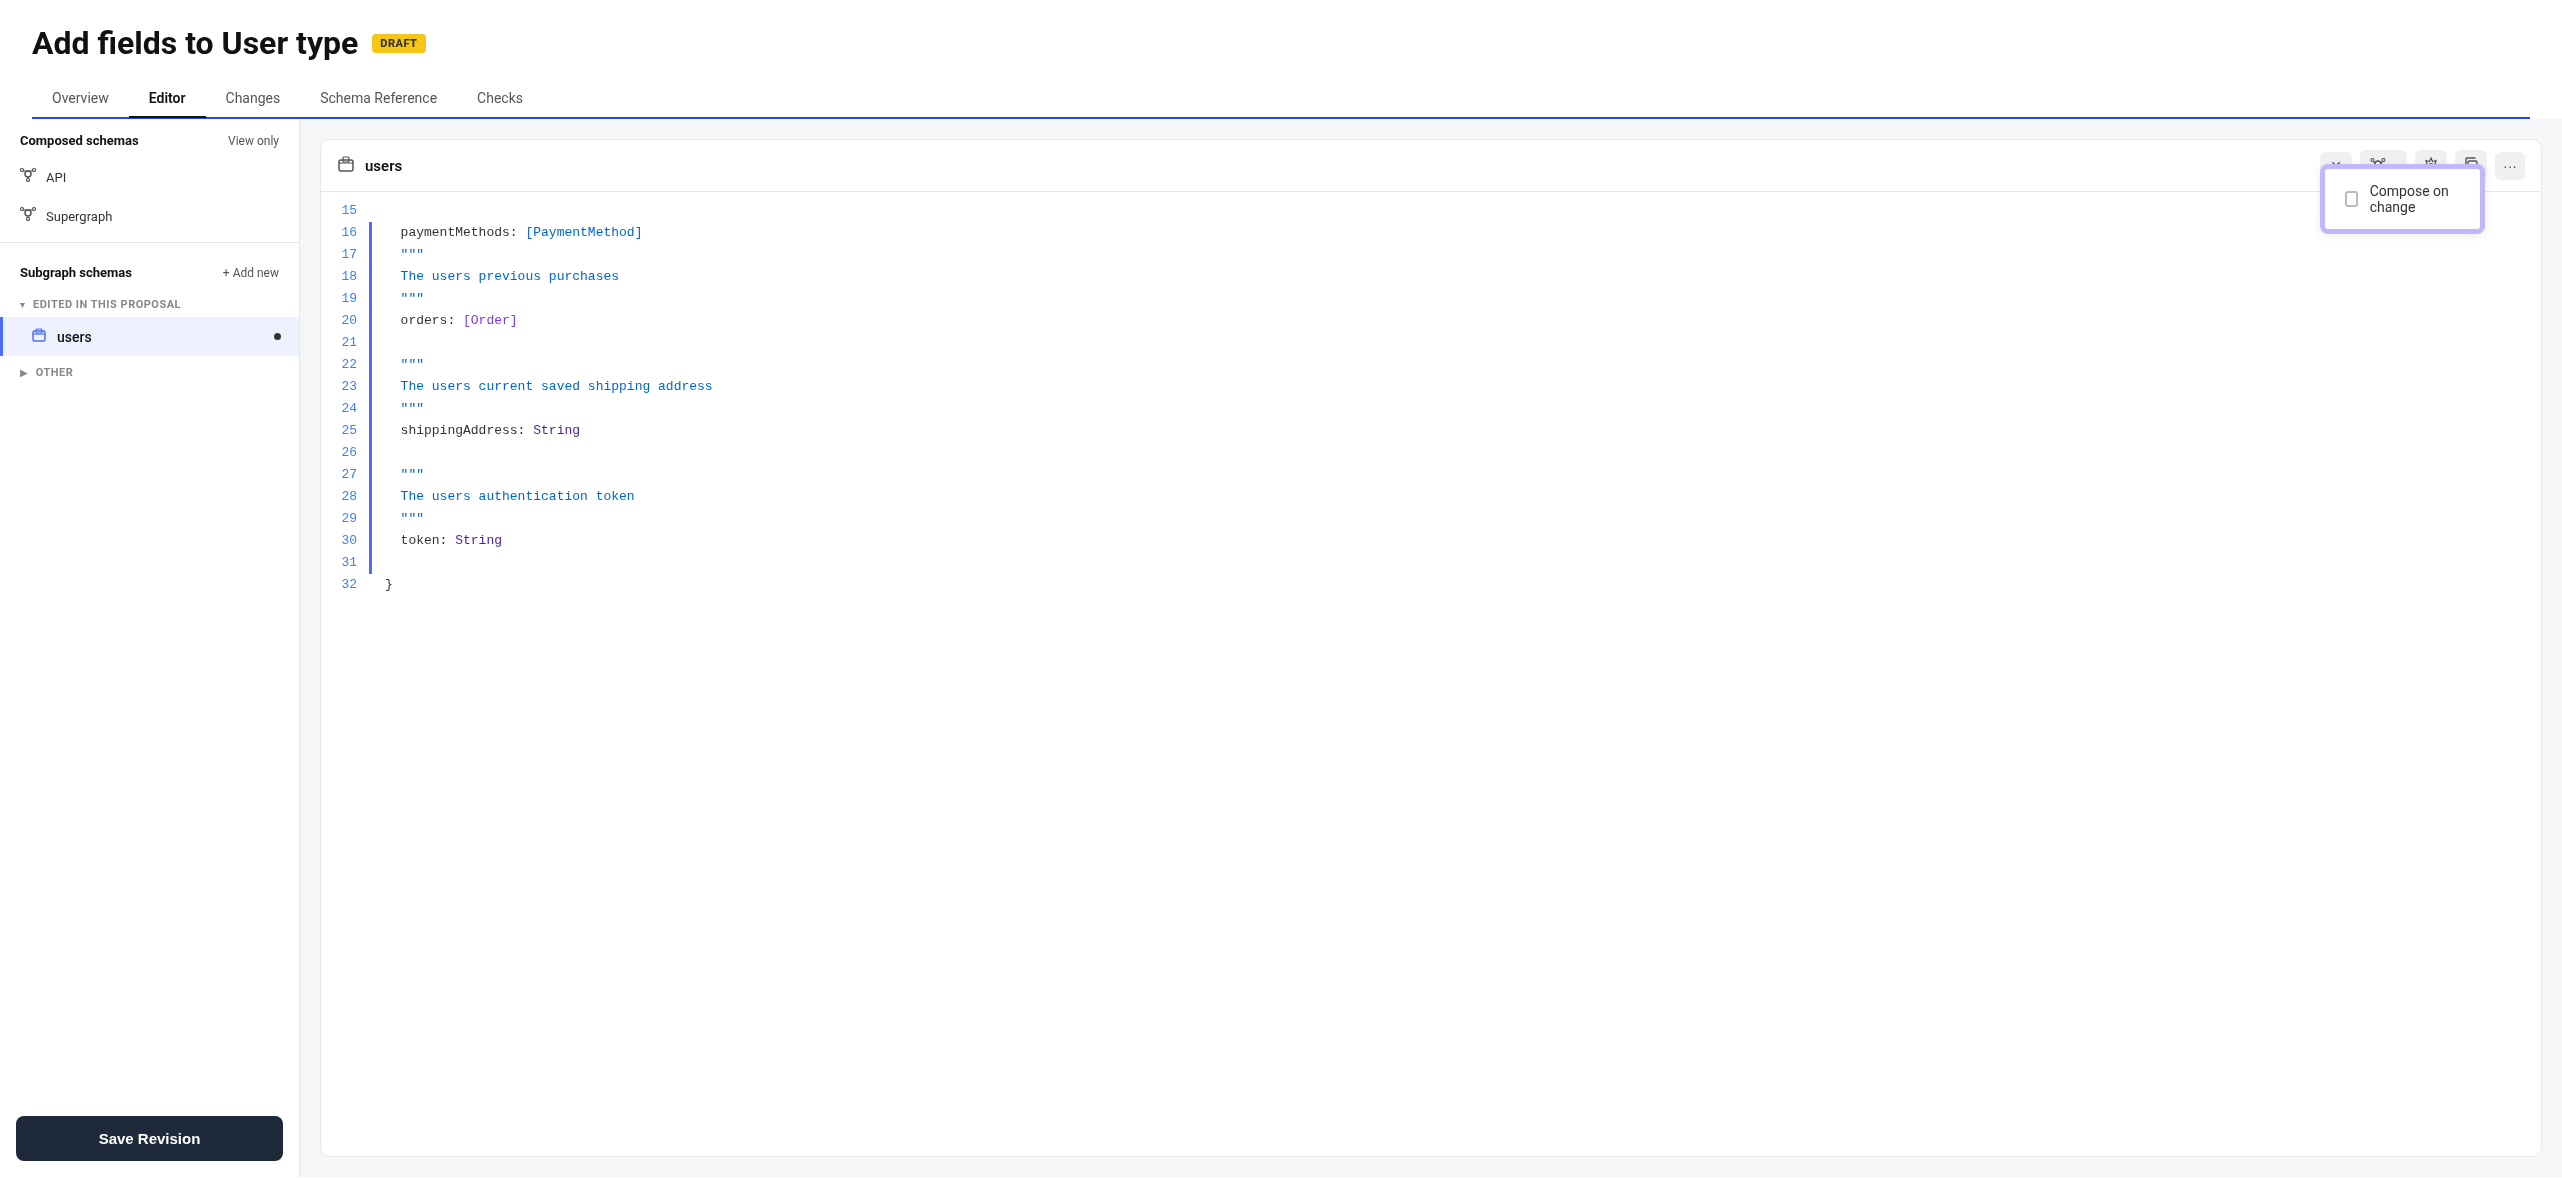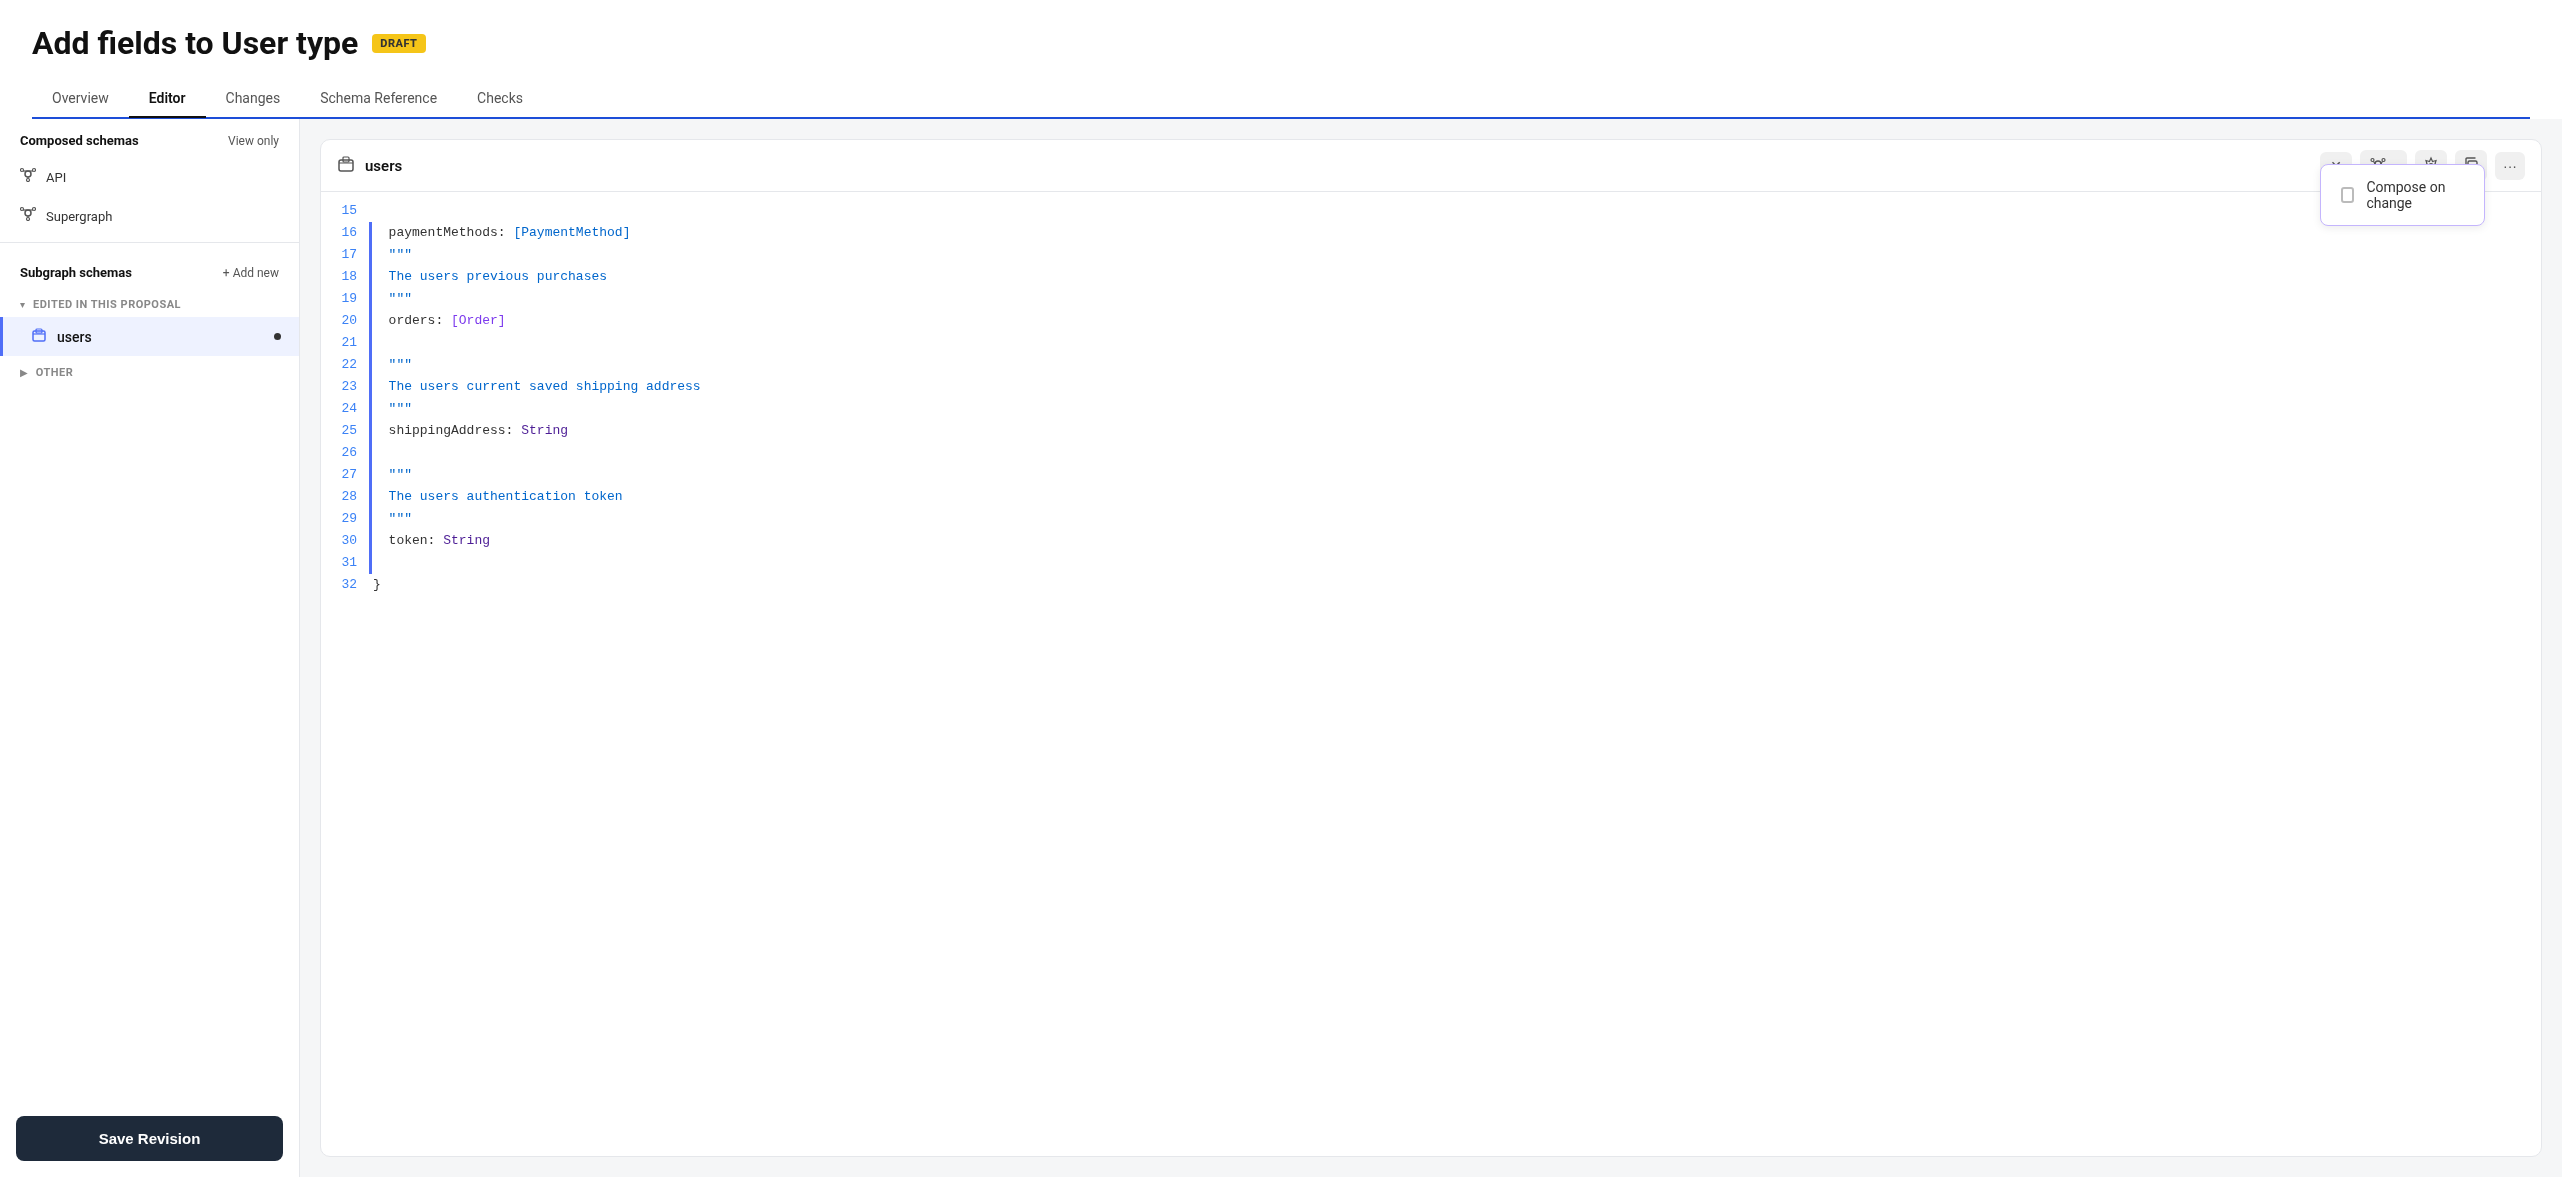--- a/index.html
+++ b/index.html
@@ -240,21 +240,21 @@
       gap: 4px;
     }
     .editor-action-btn.icon-only {
       padding: 6px 8px;
     }
     .compose-panel {
       position: absolute;
       right: 40px;
       top: 14px;
       background: #fff;
-      border: 1px solid #c4b5fd;
+      border: 5px solid #c4b5fd;
       border-radius: 8px;
       padding: 14px 20px;
       display: flex;
       align-items: center;
       gap: 12px;
       box-shadow: 0 2px 8px rgba(0,0,0,0.08);
       z-index: 10;
     }
     .compose-checkbox {
       width: 16px;
@@ -304,20 +304,21 @@
     .code-line.has-indicator::before {
       content: '';
       position: absolute;
       left: -4px;
       top: 0;
       bottom: 0;
       width: 3px;
       background: #4f6ef7;
     }
     .code-content {
+      padding-left: 12px;
       white-space: pre;
     }
     .token-key { color: #333; }
     .token-type { color: #4c1d95; }
     .token-string { color: #0066cc; }
     .token-comment { color: #0066cc; font-style: normal; }
     .token-bracket { color: #7c3aed; }
     .token-plain { color: #333; }
   </style>
 </head>

